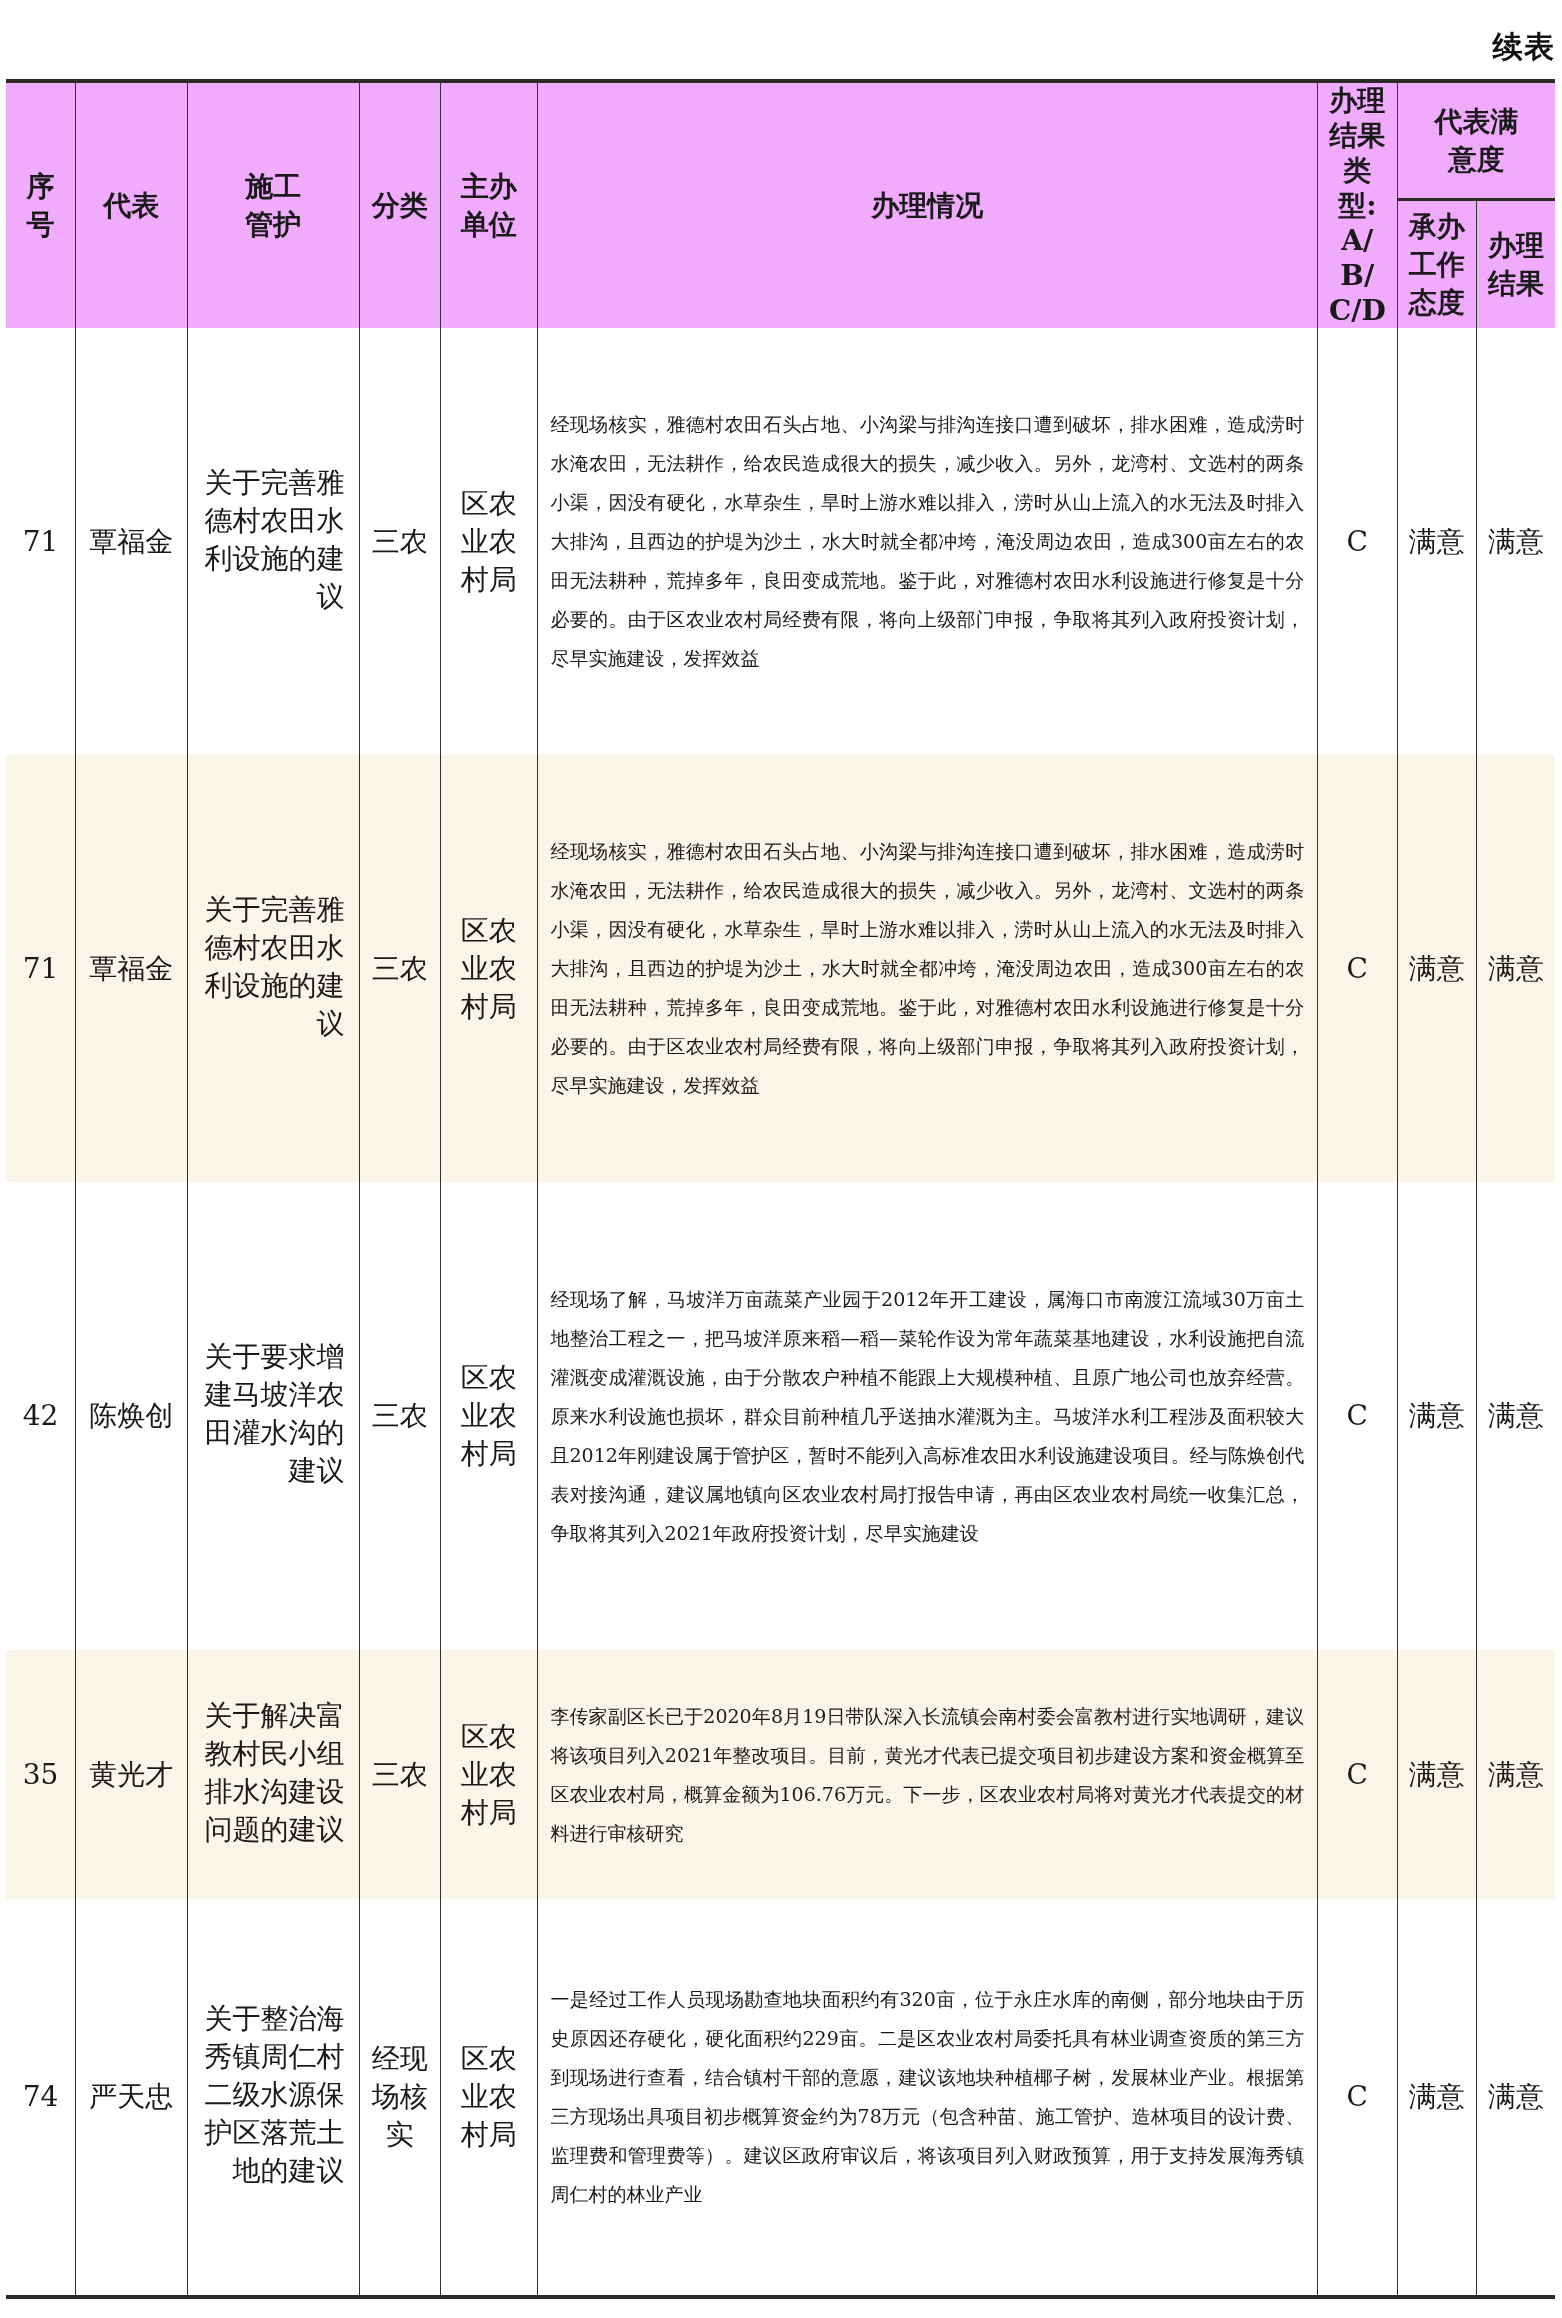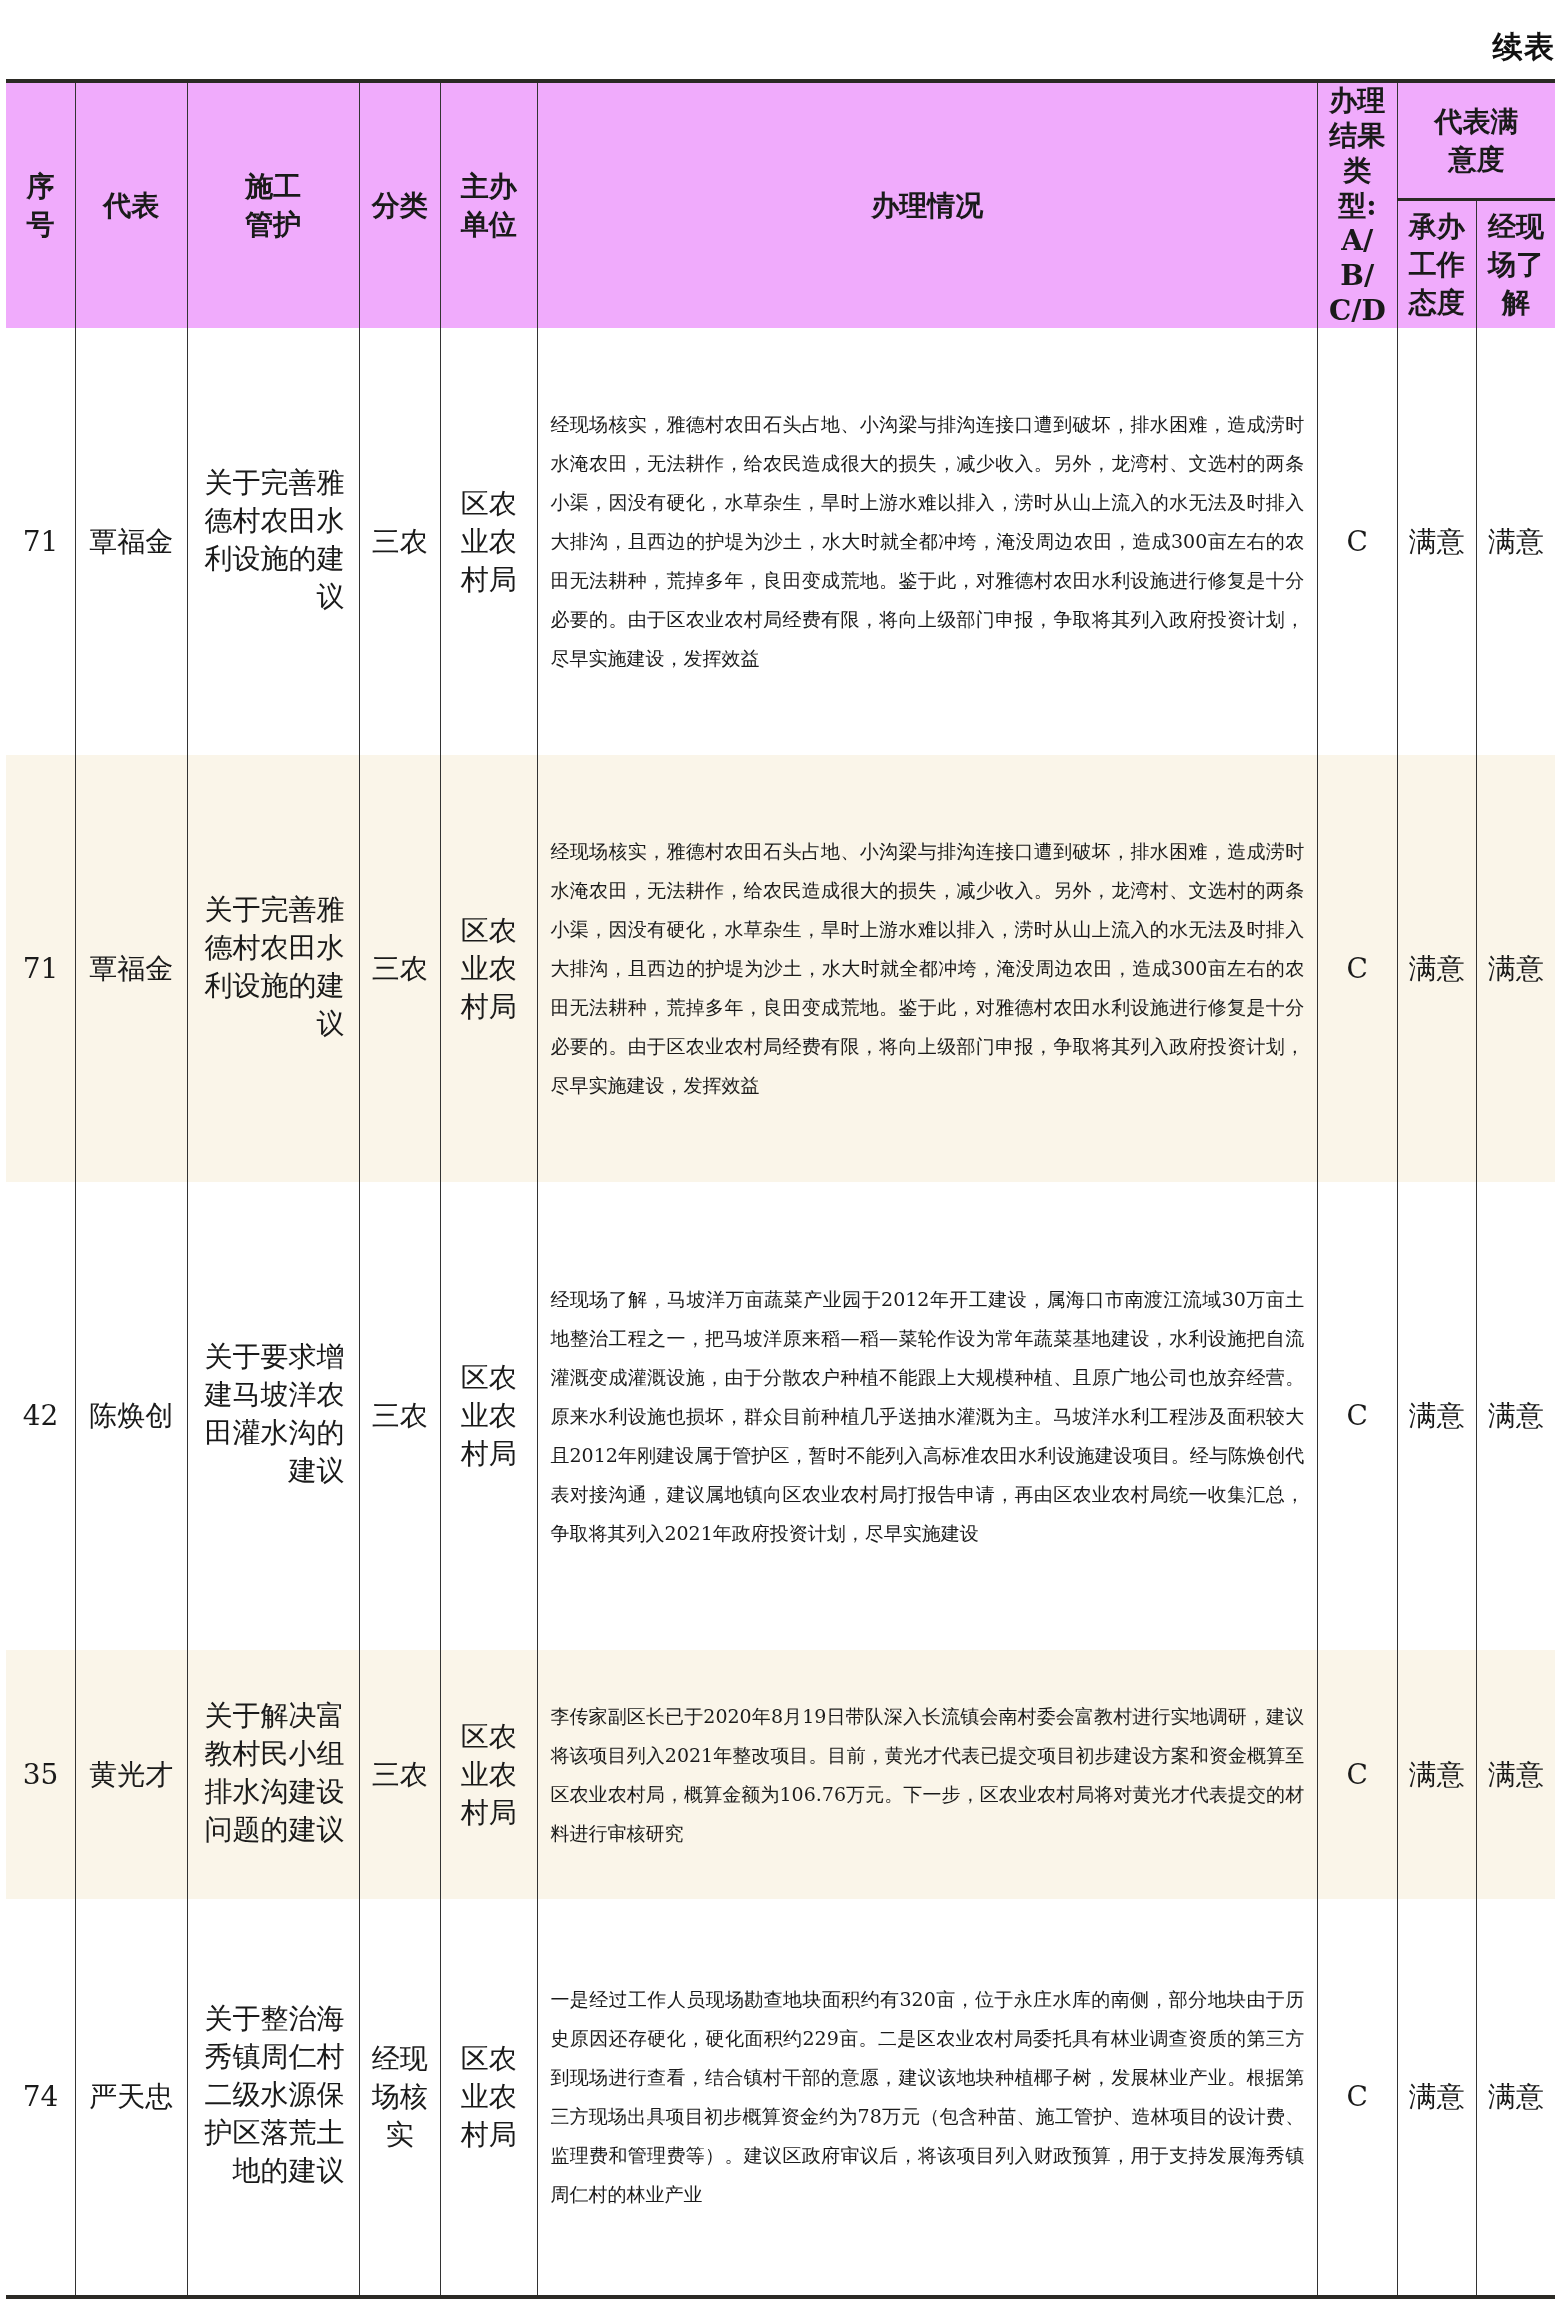--- a/index.html
+++ b/index.html
@@ -42,21 +42,21 @@
       <th rowspan="2"><span>代表</span></th>
       <th rowspan="2"><span class="cellbox" style="width:2.1em">施工管护</span></th>
       <th rowspan="2"><span>分类</span></th>
       <th rowspan="2"><span class="cellbox" style="width:2.1em">主办单位</span></th>
       <th rowspan="2"><span>办理情况</span></th>
       <th rowspan="2" style="line-height:35px"><span class="cellbox" style="width:2.15em;word-break:break-all">办理结果类型:A/B/C/D</span></th>
       <th colspan="2"><span class="cellbox" style="width:3.1em">代表满意度</span></th>
     </tr>
     <tr class="sub" style="height:117px">
       <th><span class="cellbox" style="width:2.1em">承办工作态度</span></th>
-      <th><span class="cellbox" style="width:2.1em">经现场了解</span></th>
+      <th><span class="cellbox" style="width:2.1em">办理结果</span></th>
     </tr>
   </thead>
   <tbody>
     <tr style="height:427px">
       <td>71</td>
       <td>覃福金</td>
       <td class="wrap">关于完善雅德村农田水利设施的建议</td>
       <td>三农</td>
       <td><span class="cellbox" style="width:2.1em">区农业农村局</span></td>
       <td class="detail">经现场核实，雅德村农田石头占地、小沟梁与排沟连接口遭到破坏，排水困难，造成涝时水淹农田，无法耕作，给农民造成很大的损失，减少收入。另外，龙湾村、文选村的两条小渠，因没有硬化，水草杂生，旱时上游水难以排入，涝时从山上流入的水无法及时排入大排沟，且西边的护堤为沙土，水大时就全都冲垮，淹没周边农田，造成300亩左右的农田无法耕种，荒掉多年，良田变成荒地。鉴于此，对雅德村农田水利设施进行修复是十分必要的。由于区农业农村局经费有限，将向上级部门申报，争取将其列入政府投资计划，尽早实施建设，发挥效益</td>

